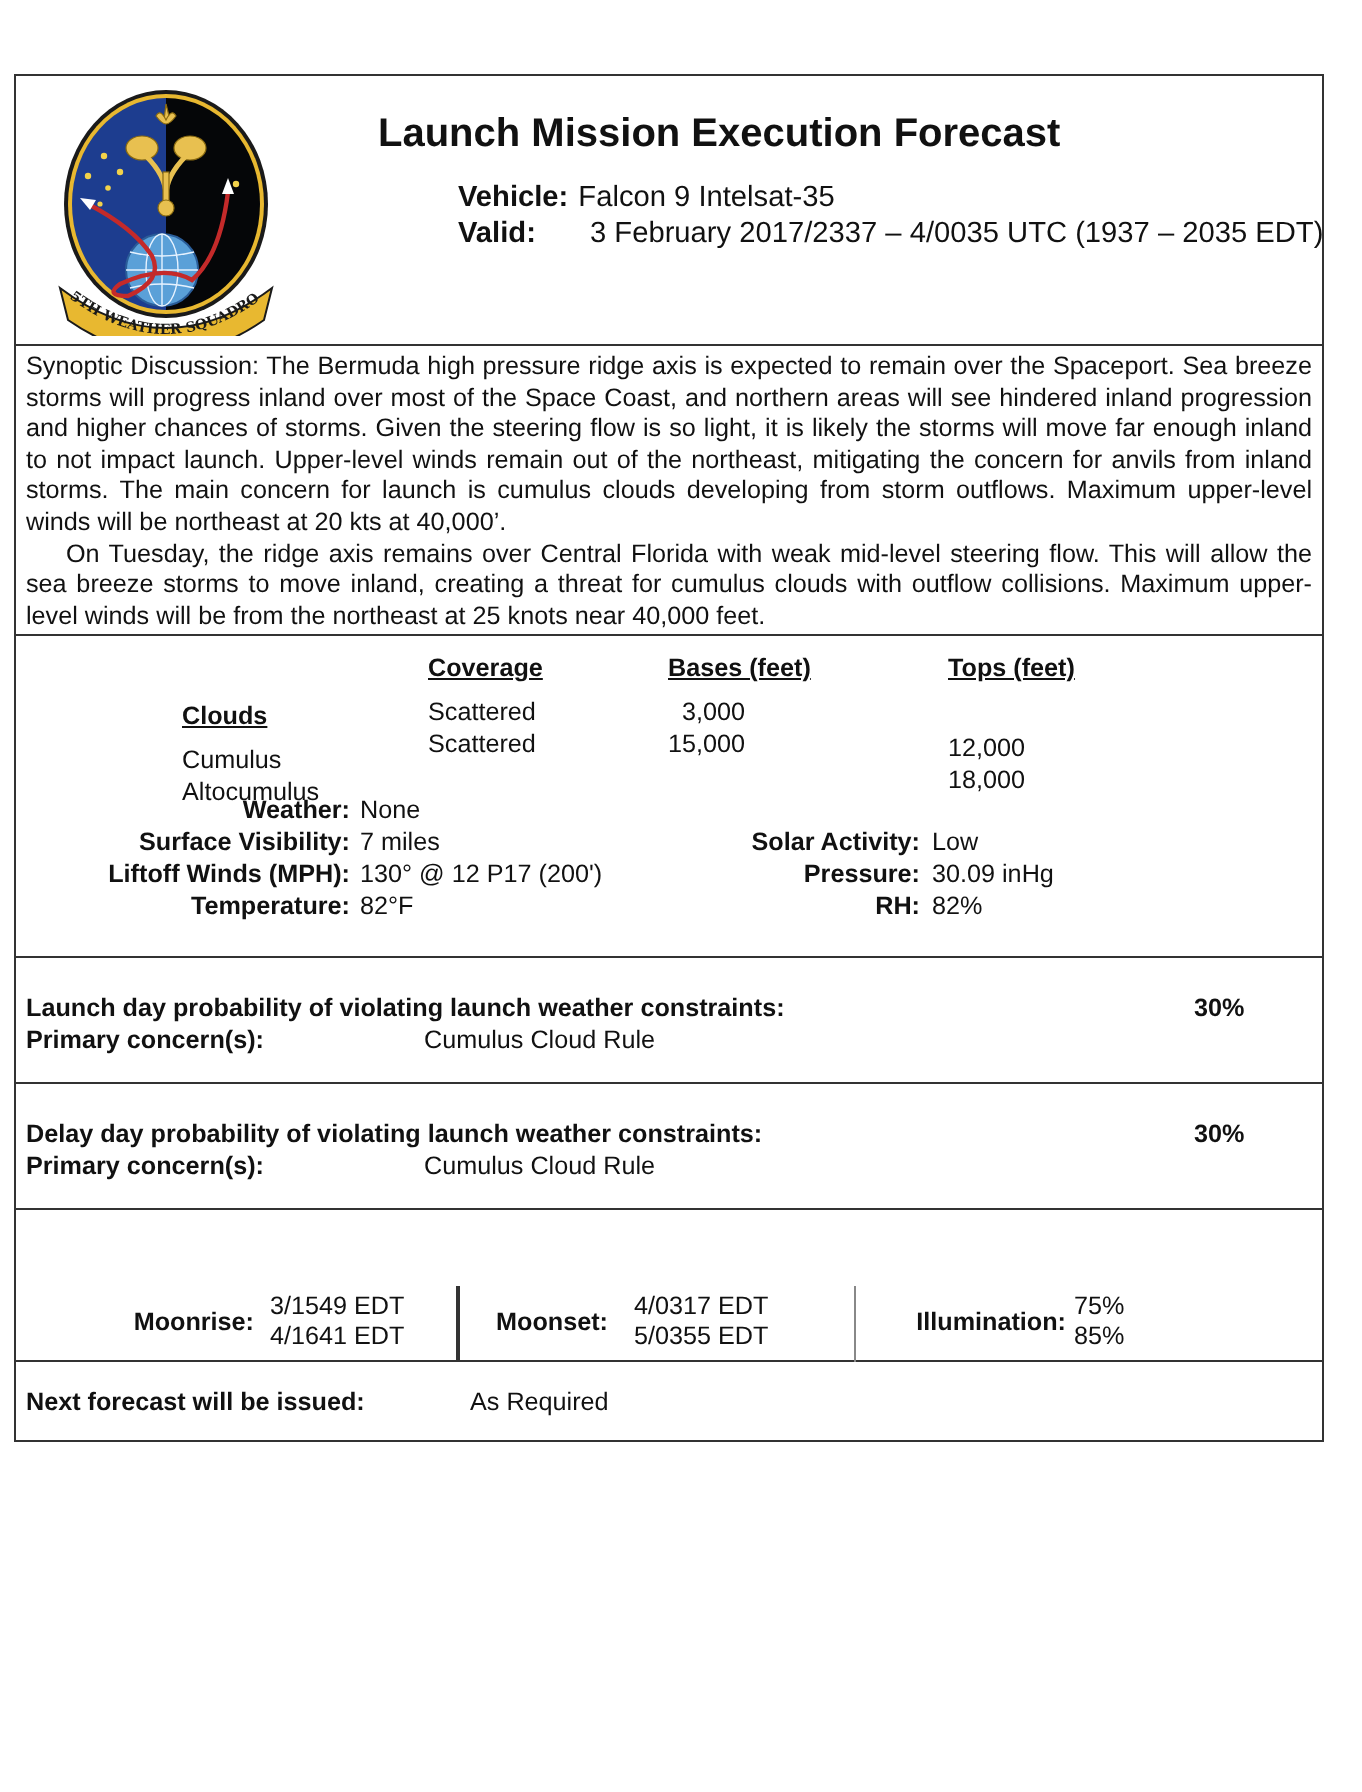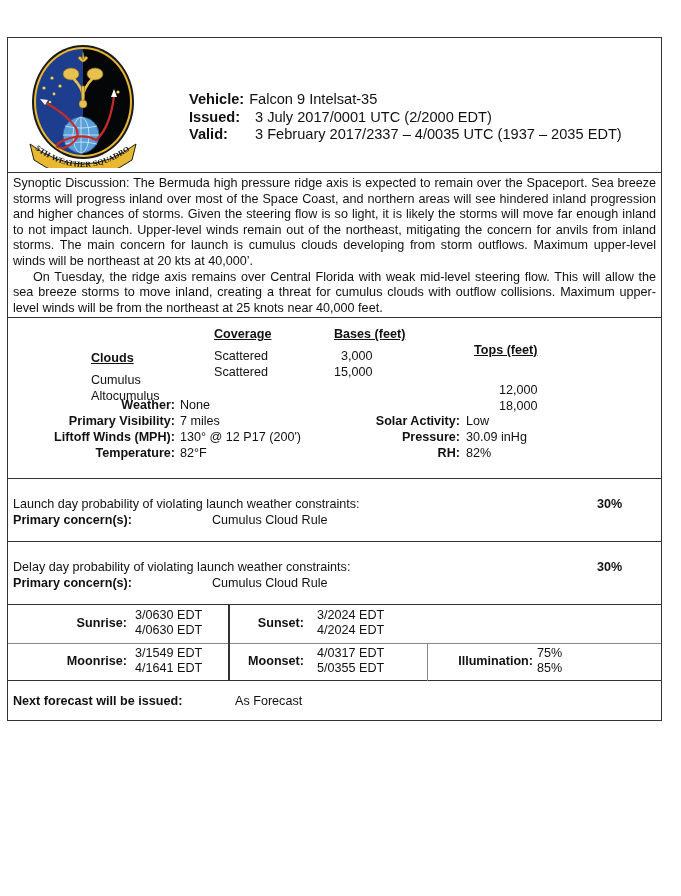--- a/index.html
+++ b/index.html
@@ -8,21 +8,21 @@
   .frame { position:absolute; left:7px; top:37px; width:653px; height:682px;
            border:1.5px solid #333; box-sizing:content-box; }
   .sec { position:absolute; left:0; width:653px; border-bottom:1.5px solid #333; box-sizing:border-box; }
 
   
   .hdr { top:0; height:135px; }
   .logo { position:absolute; left:14px; top:6px; width:122px; height:124px; }
   .title { position:absolute; left:181px; top:18px; font-size:20px; font-weight:bold; letter-spacing:0px; }
   .meta { position:absolute; left:181px; top:53px; font-size:14.6px; line-height:17.5px; }
   .meta .row { display:flex; white-space:nowrap; }
-  .meta .lbl { font-weight:bold; width:66px; display:inline-block; }
+  .meta .lbl { font-weight:bold; width:66px; display:inline-block;margin-left:40px; }
   .meta .row.vehicle .lbl { width:auto; margin-right:5px; }
 
   
   .syn { top:135px; height:145px; padding:3px 5px 0 5px; font-size:12.6px; line-height:15.6px;
          text-align:justify; }
   .syn .u { }
   .syn p { margin:0; }
   .syn p.indent { text-indent:20px; }
 
   
@@ -30,21 +30,21 @@
   .clouds { position:absolute; left:0; top:8px; font-size:12.6px; }
   .clouds .col { position:absolute; white-space:nowrap; }
   .clouds .hd { font-weight:bold; text-decoration:underline; }
   .clouds .cell { line-height:16px; }
   .params { position:absolute; top:79px; left:0; width:653px; font-size:12.6px; line-height:16.3px; }
   .pl { position:absolute; text-align:right; font-weight:bold; white-space:nowrap; }
   .pv { position:absolute; white-space:nowrap; }
 
   
   .prob { height:63px; font-size:12.6px; }
-  .prob .l1 { position:absolute; left:5px; top:18px; font-weight:normal; }
+  .prob .l1 { position:absolute; left:5px; top:18px; font-weight:bold; }
   .prob .pct { position:absolute; left:589px; top:18px; font-weight:bold; }
   .prob .l2 { position:absolute; left:5px; top:34px; font-weight:bold;text-align:right; }
   .prob .l2v { position:absolute; left:184px; top:34px;margin-left:20px; }
 
   
   .astro { top:567px; height:76px; font-size:12.6px; }
   .arow { position:absolute; left:0; width:653px; height:38px; }
   .arow.r1 { top:0; border-bottom:1px solid #888; }
   .arow.r2 { top:38px; }
   .vl { position:absolute; top:0; width:1.5px; background:#333; }
@@ -108,28 +108,25 @@
       <path d="M18 55 L26 56 L23 61 Z" fill="#ffffff"></path>
       <path d="M92 45 L95 53 L89 53 Z" fill="#ffffff"></path>
 
       <path d="M8 100 Q61 140 114 100 L110 116 Q61 150 12 116 Z" fill="#e8b830" stroke="#1a1a1a" stroke-width="1"></path>
       <path id="banner-path" d="M14 106 Q61 140 108 106" fill="none"></path>
       <text font-family="'DejaVu Serif', serif" font-size="7" font-weight="bold" fill="#1a1a1a">
         <textPath href="#banner-path" startOffset="50%" text-anchor="middle">45TH WEATHER SQUADRON</textPath>
       </text>
     </svg>
 
+    <div class="title">Launch Mission Execution Forecast</div>
     <div class="meta">
       <div class="row vehicle">
         <span class="lbl">Vehicle:</span>
         <span>Falcon 9 Intelsat-35</span>
-      </div>
-      <div class="row">
-        <span class="lbl">Issued:</span>
-        <span>3 July 2017/0001 UTC (2/2000 EDT)</span>
       </div>
       <div class="row">
         <span class="lbl">Valid:</span>
         <span>3 February 2017/2337 – 4/0035 UTC (1937 – 2035 EDT)</span>
       </div>
     </div>
   </div>
 
   <div class="sec syn">
     <p><span class="u">Synoptic Discussion</span><span>: The Bermuda high pressure ridge axis is expected to remain over the Spaceport. Sea breeze storms will progress inland over most of the Space Coast, and northern areas will see hindered inland progression and higher chances of storms. Given the steering flow is so light, it is likely the storms will move far enough inland to not impact launch. Upper-level winds remain out of the northeast, mitigating the concern for anvils from inland storms. The main concern for launch is cumulus clouds developing from storm outflows. Maximum upper-level winds will be northeast at 20 kts at 40,000’.</span></p>
@@ -146,32 +143,32 @@
       <div class="col" style="left:206px;top:0;">
         <div class="hd cell">Coverage</div>
         <div class="cell" style="margin-top:6px">Scattered</div>
         <div class="cell">Scattered</div>
       </div>
       <div class="col" style="left:326px;top:0;">
         <div class="hd cell">Bases (feet)</div>
         <div class="cell" style="margin-top:6px;padding-left:7px">3,000</div>
         <div class="cell">15,000</div>
       </div>
-      <div class="col" style="left:466px;top:16px;text-align:right;">
+      <div class="col" style="left:466px;top:0;">
         <div class="hd cell">Tops (feet)</div>
         <div class="cell" style="margin-top:24px">12,000</div>
         <div class="cell">18,000</div>
       </div>
     </div>
 
     <div class="params">
       <div class="pl" style="right:486px;top:0">Weather:</div>
       <div class="pv" style="left:172px;top:0">None</div>
 
-      <div class="pl" style="right:486px;top:16px">Primary Visibility:</div>
+      <div class="pl" style="right:486px;top:16px">Surface Visibility:</div>
       <div class="pv" style="left:172px;top:16px">7 miles</div>
 
       <div class="pl" style="right:486px;top:32px">Liftoff Winds (MPH):</div>
       <div class="pv" style="left:172px;top:32px">130° @ 12 P17 (200')</div>
 
       <div class="pl" style="right:486px;top:48px">Temperature:</div>
       <div class="pv" style="left:172px;top:48px">82°F</div>
 
       <div class="pl" style="right:201px;top:16px">Solar Activity:</div>
       <div class="pv" style="left:458px;top:16px">Low</div>
@@ -192,41 +189,32 @@
   </div>
 
   <div class="sec prob" style="top:504px">
     <div class="l1">Delay day probability of violating launch weather constraints:</div>
     <div class="pct">30%</div>
     <div class="l2">Primary concern(s):</div>
     <div class="l2v">Cumulus Cloud Rule</div>
   </div>
 
   <div class="sec astro">
-    <div class="arow r1">
-      <div class="al" style="right:534px;top:11px">Sunrise:</div>
-      <div class="av" style="left:127px;top:3px">3/0630 EDT</div>
-      <div class="av" style="left:127px;top:18px">4/0630 EDT</div>
-      <div class="vl" style="left:220px;height:38px"></div>
-      <div class="al" style="right:357px;top:11px">Sunset:</div>
-      <div class="av" style="left:309px;top:3px">3/2024 EDT</div>
-      <div class="av" style="left:309px;top:18px">4/2024 EDT</div>
-    </div>
     <div class="arow r2">
       <div class="al" style="right:534px;top:11px">Moonrise:</div>
       <div class="av" style="left:127px;top:3px">3/1549 EDT</div>
       <div class="av" style="left:127px;top:18px">4/1641 EDT</div>
       <div class="vl" style="left:220px;height:38px"></div>
       <div class="al" style="right:357px;top:11px">Moonset:</div>
       <div class="av" style="left:309px;top:3px">4/0317 EDT</div>
       <div class="av" style="left:309px;top:18px">5/0355 EDT</div>
       <div class="vl" style="left:419px;height:38px;width:1px;background:#888"></div>
       <div class="al" style="right:128px;top:11px">Illumination:</div>
       <div class="av" style="left:529px;top:3px">75%</div>
       <div class="av" style="left:529px;top:18px">85%</div>
     </div>
   </div>
 
   <div class="sec next">
     <div class="l">Next forecast will be issued:</div>
-    <div class="v">As Forecast</div>
+    <div class="v">As Required</div>
   </div>
 </div>
 
 </body></html>

